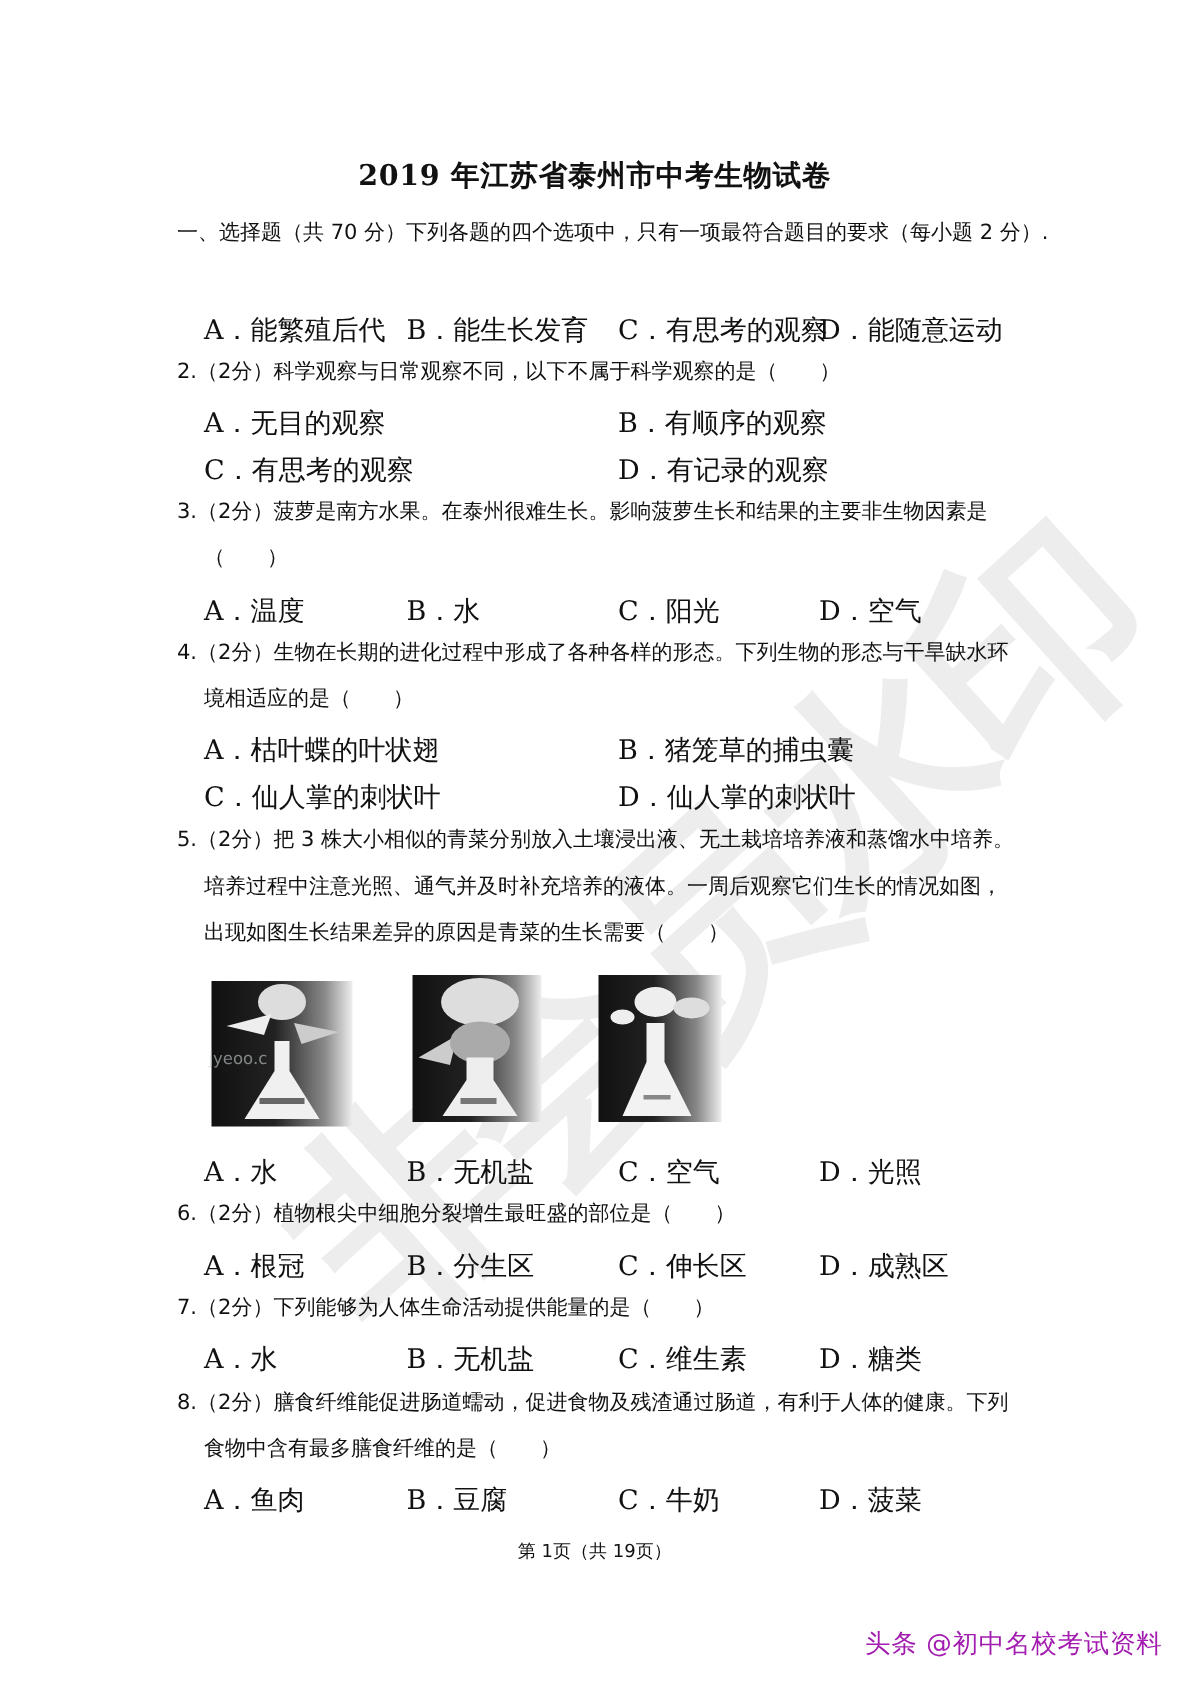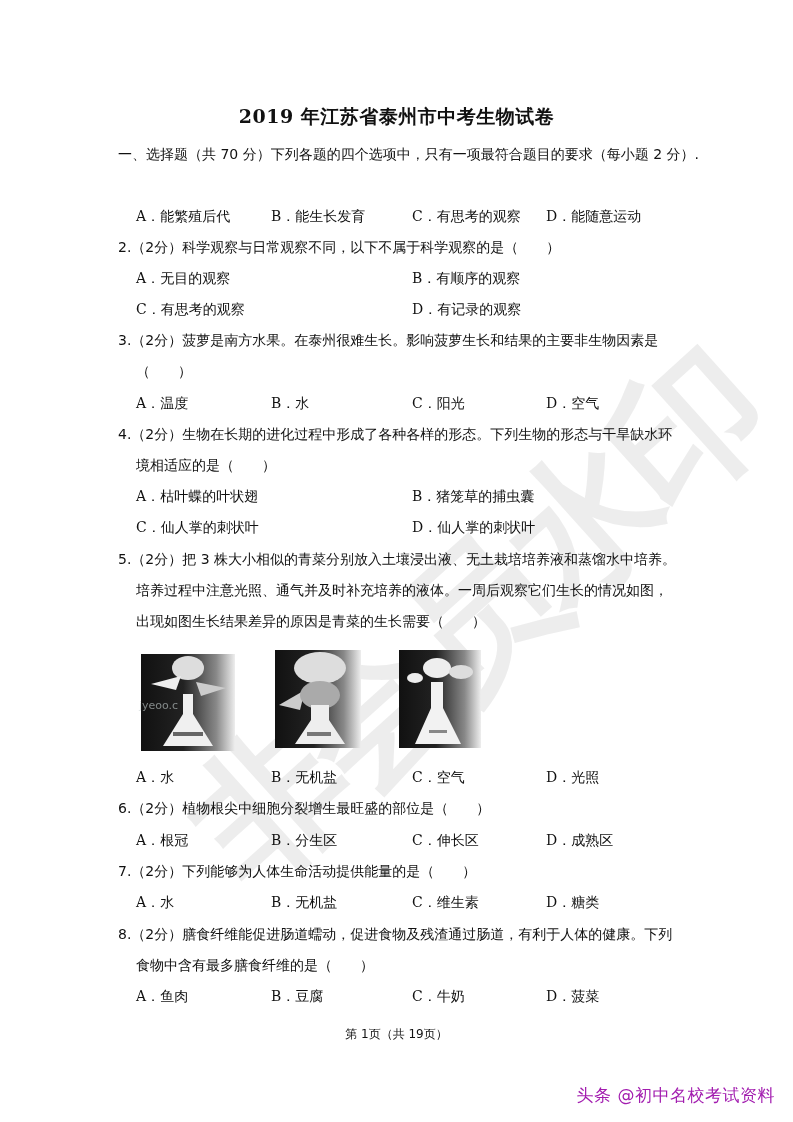--- a/index.html
+++ b/index.html
@@ -5,21 +5,21 @@
   html, body { margin:0; padding:0; background:#ffffff; }
   body { width:793px; height:1122px; position:relative; overflow:hidden;
          font-family:"DejaVu Sans", "Liberation Sans", sans-serif; color:#111; }
   .page { position:absolute; left:0; top:0; width:793px; height:1122px; }
   .title { position:absolute; left:0; width:793px; top:104px; text-align:center;
            font-family:"DejaVu Serif","Liberation Serif", serif; font-weight:bold; font-size:19px; letter-spacing:0.5px; }
   .section { position:absolute; left:118px; top:146px; font-weight:normal; font-size:14px; white-space:nowrap; }
   .line { position:absolute; font-size:14px; white-space:nowrap; }
   .q { left:118px; }
   .cont { left:136px; }
-  .opt { position:absolute; font-size:14px; white-space:nowrap; }
+  .opt { position:absolute; font-size:18px; white-space:nowrap; }
   .opt .letter { font-family:"DejaVu Serif","Liberation Serif", serif; }
   .figure { position:absolute; top:648px; height:105px; }
   .photo { position:absolute; background:linear-gradient(90deg,#111 0%,#222 45%,#888 80%,#eee 100%); }
   .footer { position:absolute; top:1026px; left:0; width:793px; text-align:center; font-size:12px; }
   .brand { position:absolute; right:18px; top:1084px; font-size:17px; color:#a21caf; letter-spacing:0.5px; }
   .wm { position:absolute; color:rgba(190,190,190,0.28); font-size:150px; font-weight:bold;
         transform:rotate(-42deg); transform-origin:left top; left:150px; top:780px; white-space:nowrap;
         pointer-events:none; letter-spacing:-10px; }
 </style>
 </head>

